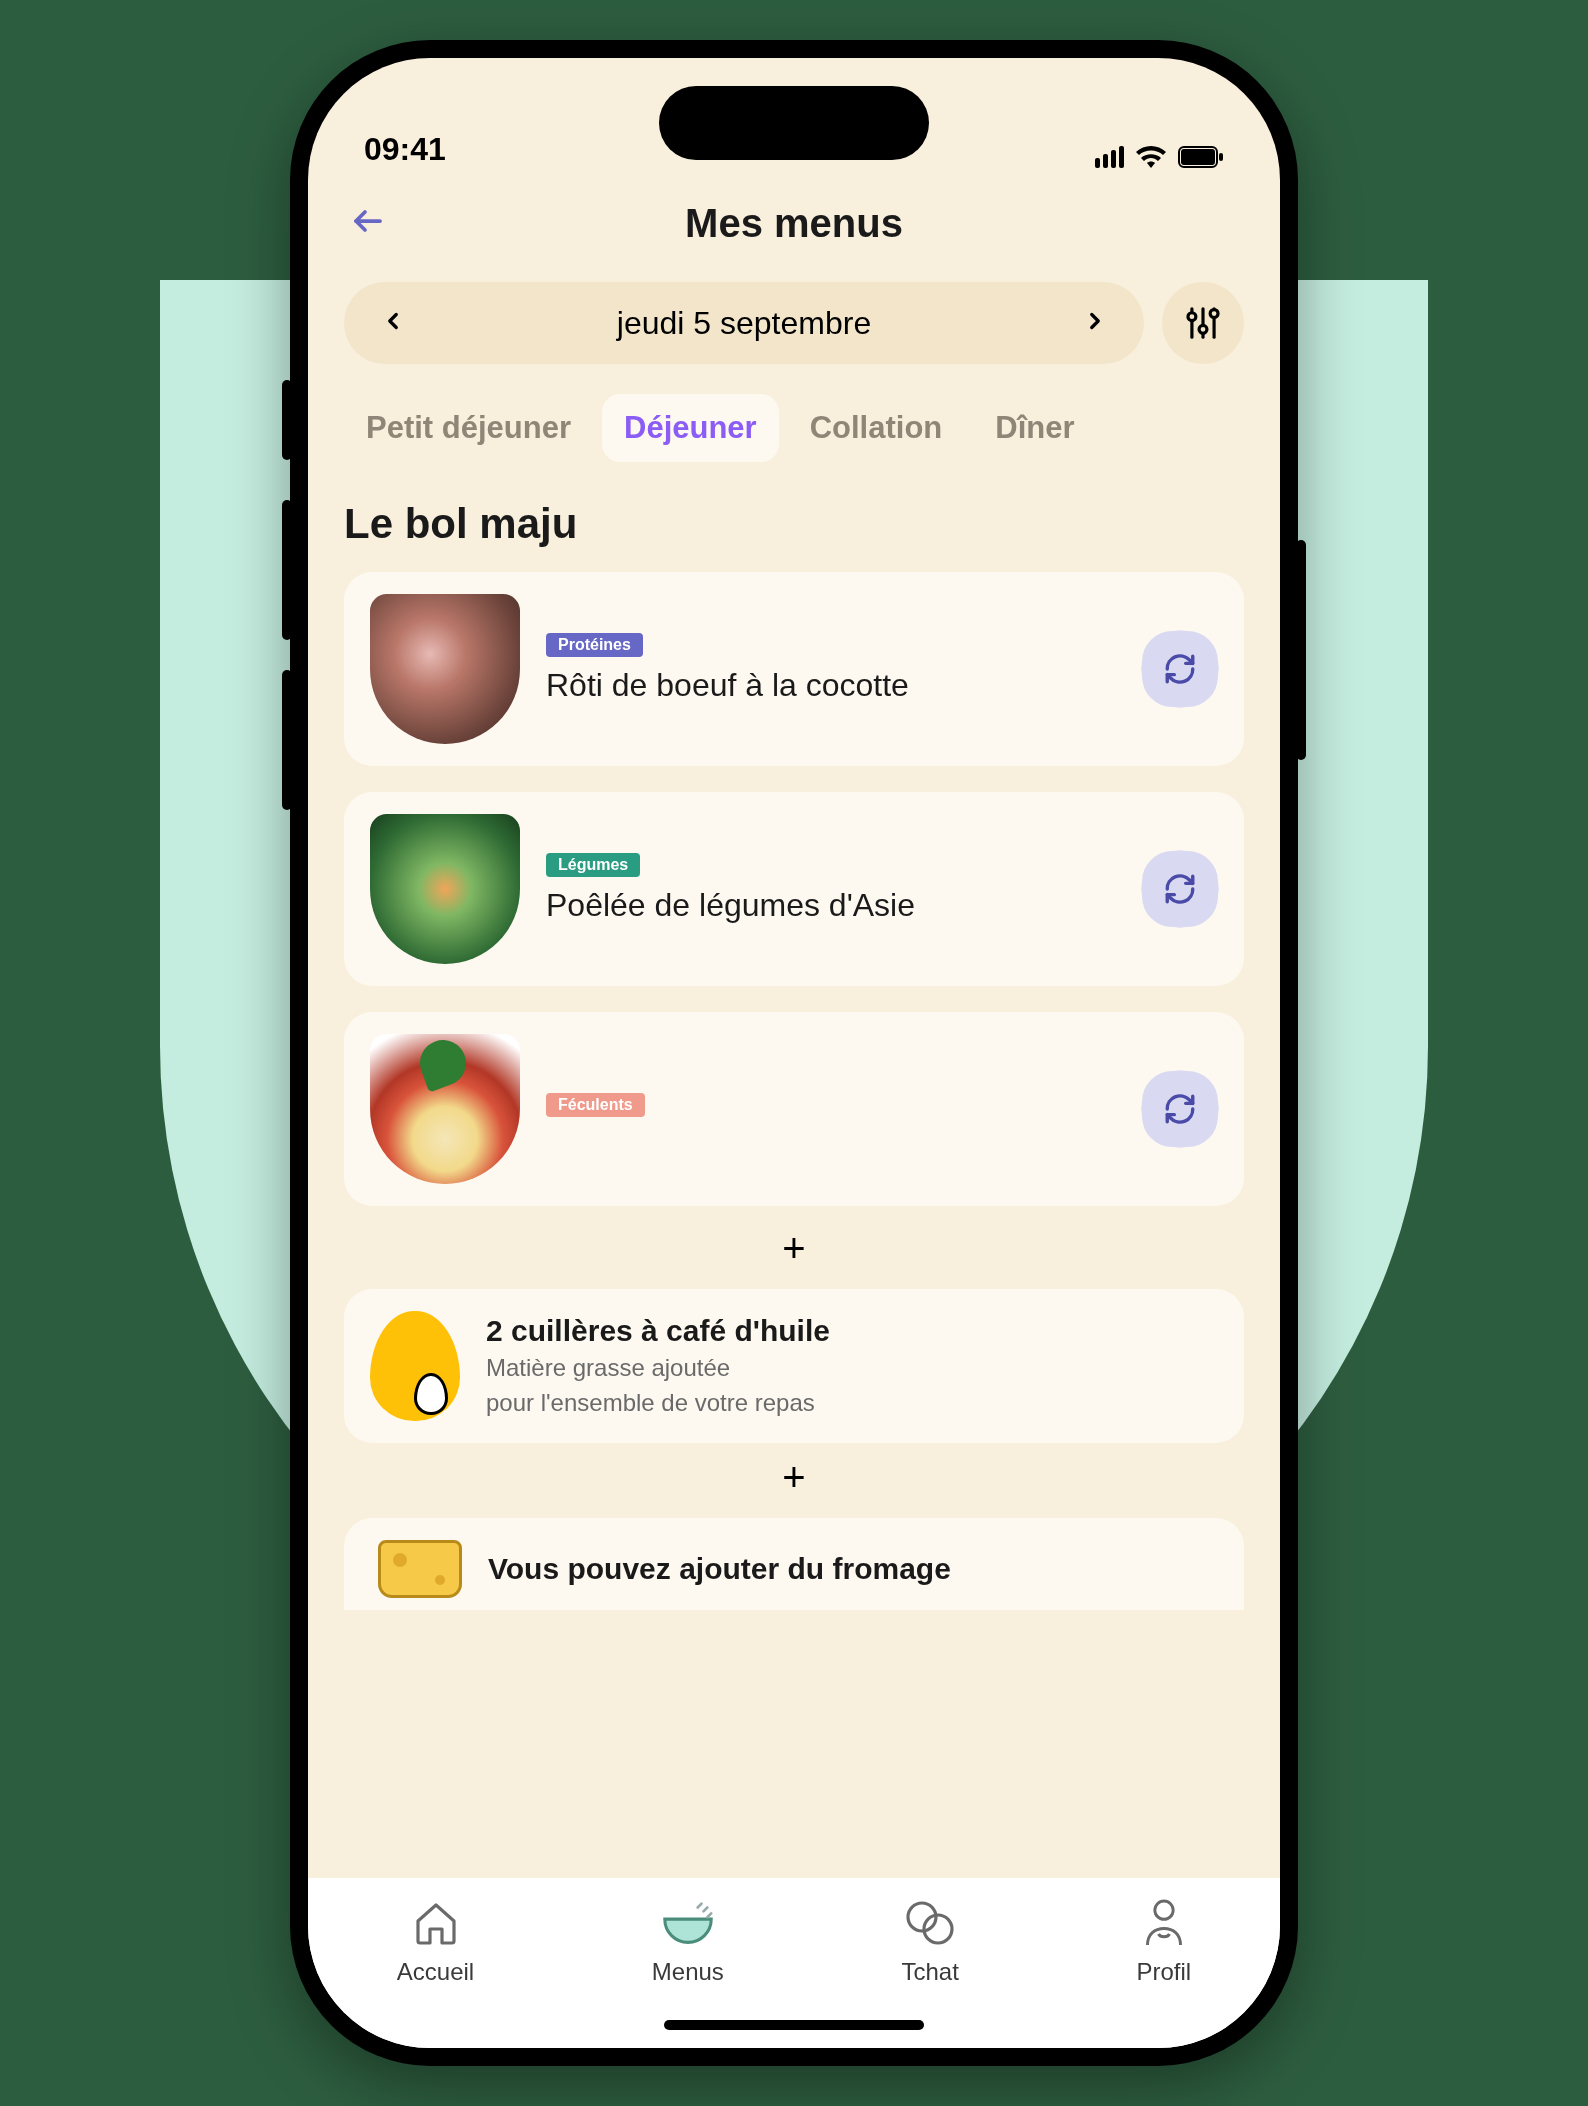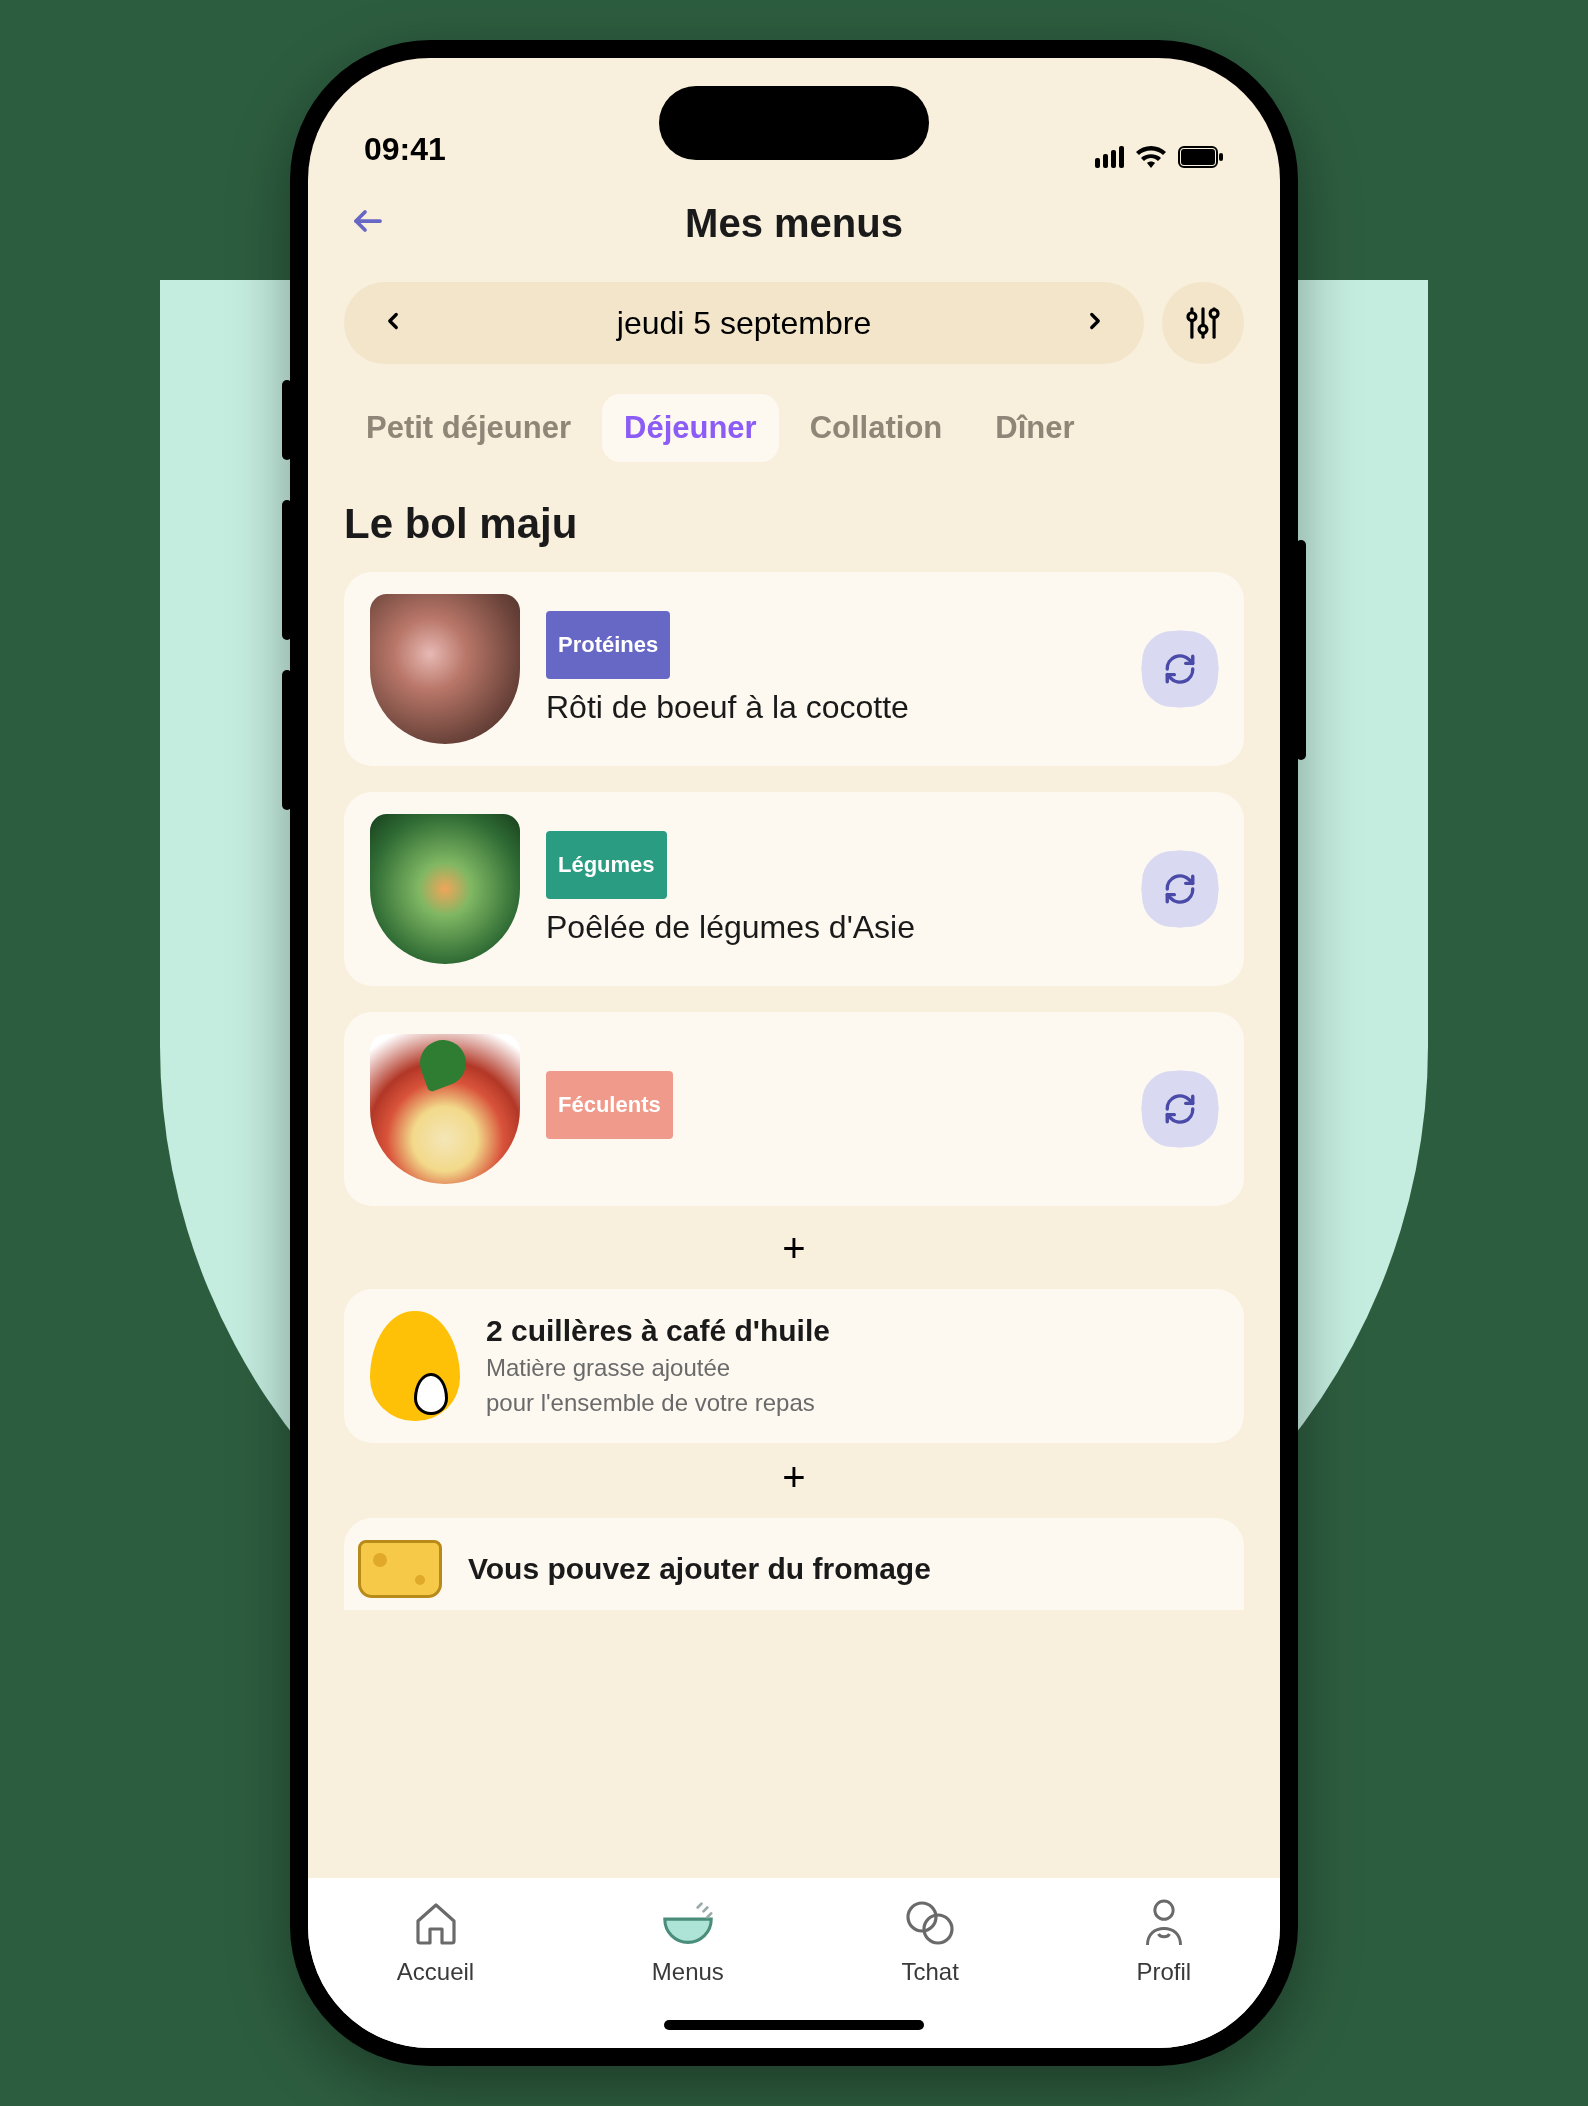--- a/index.html
+++ b/index.html
@@ -155,23 +155,23 @@
     flex-shrink:0;
   }
   .thumb1 { background: radial-gradient(circle at 40% 40%, #e7b9b4 0%, #b97769 28%, #6b433a 70%, #3c2620 100%); }
   .thumb2 { background: radial-gradient(circle at 50% 50%, #f0a55a 0%, #7fb763 25%, #2f6b34 70%, #183e1c 100%); }
   .thumb3 { background: radial-gradient(circle at 50% 70%, #f4e6b8 0%, #f2d98a 25%, #d9533b 45%, #b23726 60%, #ffffff 90%); position:relative; }
   .thumb3::after{ content:""; position:absolute; top:6px; left:50px; width:46px; height:46px; background:#2e7d32; border-radius:50% 50% 50% 10%; transform:rotate(-20deg);}
   .card-body { flex:1; }
   .badge {
     display:inline-block;
     color:#fff;
-    font-size:22px;
+    font-size:16px;
     font-weight:600;
-    padding:21px 12px;
+    padding:3px 12px;
     border-radius:4px;
     margin-bottom:8px;
   }
   .card-title { font-size:32px; font-weight:500; color:var(--txt-dark); line-height:1.25; }
   .swap-btn {
     width:76px; height:76px;
     background: var(--lavender);
     display:flex; align-items:center; justify-content:center;
     color: #4a4aa8;
     flex-shrink:0;
@@ -205,21 +205,21 @@
   .oil-icon::after {
     content:""; position:absolute; bottom:6px; right:12px;
     width:28px; height:36px; background:#fff; border:3px solid #000;
     border-radius: 50% 50% 50% 50% / 62% 62% 40% 40%;
   }
   .info-title { font-size:30px; font-weight:700; color:var(--txt-dark); }
   .info-sub { font-size:24px; color:#6a6a6a; line-height:1.3; margin-top:4px;}
   .cheese-card {
     background: var(--bg-card);
     border-radius: 28px 28px 0 0;
-    padding: 22px 14px 12px;
+    padding: 22px 34px 12px;
     display:flex;
     align-items:center;
     gap:26px;
   }
   .cheese-icon {
     width:84px; height:58px;
     background:#f7c948;
     border:3px solid #b88a1a;
     border-radius:8px 8px 14px 14px;
     position:relative;

